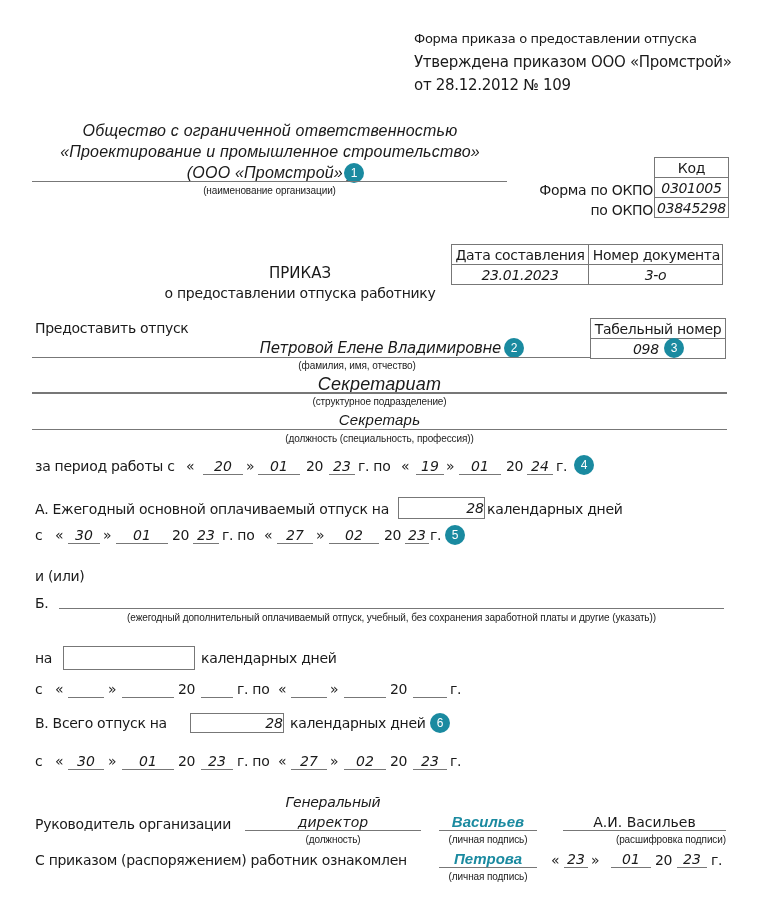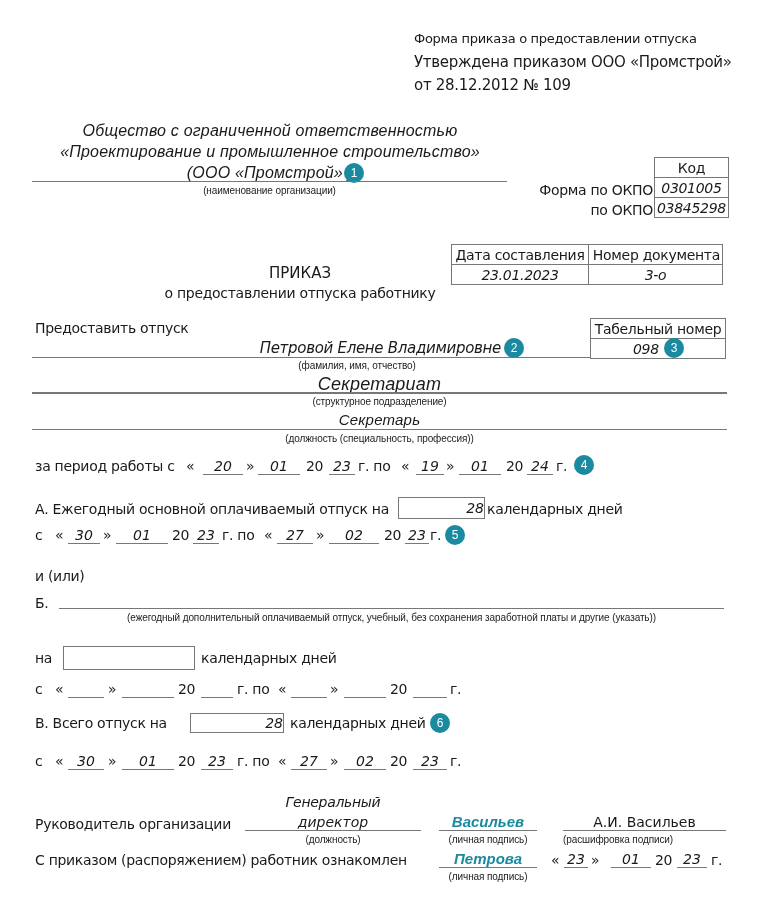--- a/index.html
+++ b/index.html
@@ -174,21 +174,21 @@
 <div class="blank" style="left:413px;top:753px;width:34px;">23</div>
 <div class="abs t" style="left:450px;top:753px;">г.</div>
 
 <div class="abs it t" style="left:245px;width:176px;text-align:center;top:794px;">Генеральный</div>
 <div class="abs t" style="left:35px;top:816px;">Руководитель организации</div>
 <div class="blank" style="left:245px;top:814px;width:176px;">директор</div>
 <div class="abs sm" style="left:245px;width:176px;text-align:center;top:834px;">(должность)</div>
 <div class="blank sig" style="left:439px;top:814px;width:98px;font-style:italic;">Васильев</div>
 <div class="abs sm" style="left:439px;width:98px;text-align:center;top:834px;">(личная подпись)</div>
 <div class="blank" style="left:563px;top:814px;width:163px;font-style:normal;">А.И. Васильев</div>
-<div class="abs sm" style="left:563px;width:163px;text-align:left;top:834px;">(расшифровка подписи)</div>
+<div class="abs sm" style="left:563px;width:163px;text-align:right;top:834px;">(расшифровка подписи)</div>
 
 <div class="abs t" style="left:35px;top:852px;">С приказом (распоряжением) работник ознакомлен</div>
 <div class="blank sig" style="left:439px;top:851px;width:98px;">Петрова</div>
 <div class="abs sm" style="left:439px;width:98px;text-align:center;top:871px;">(личная подпись)</div>
 <div class="abs t" style="left:551px;top:852px;">«</div>
 <div class="blank" style="left:564px;top:851px;width:24px;">23</div>
 <div class="abs t" style="left:591px;top:852px;">»</div>
 <div class="blank" style="left:611px;top:851px;width:40px;">01</div>
 <div class="abs t" style="left:655px;top:852px;">20</div>
 <div class="blank" style="left:677px;top:851px;width:30px;">23</div>

